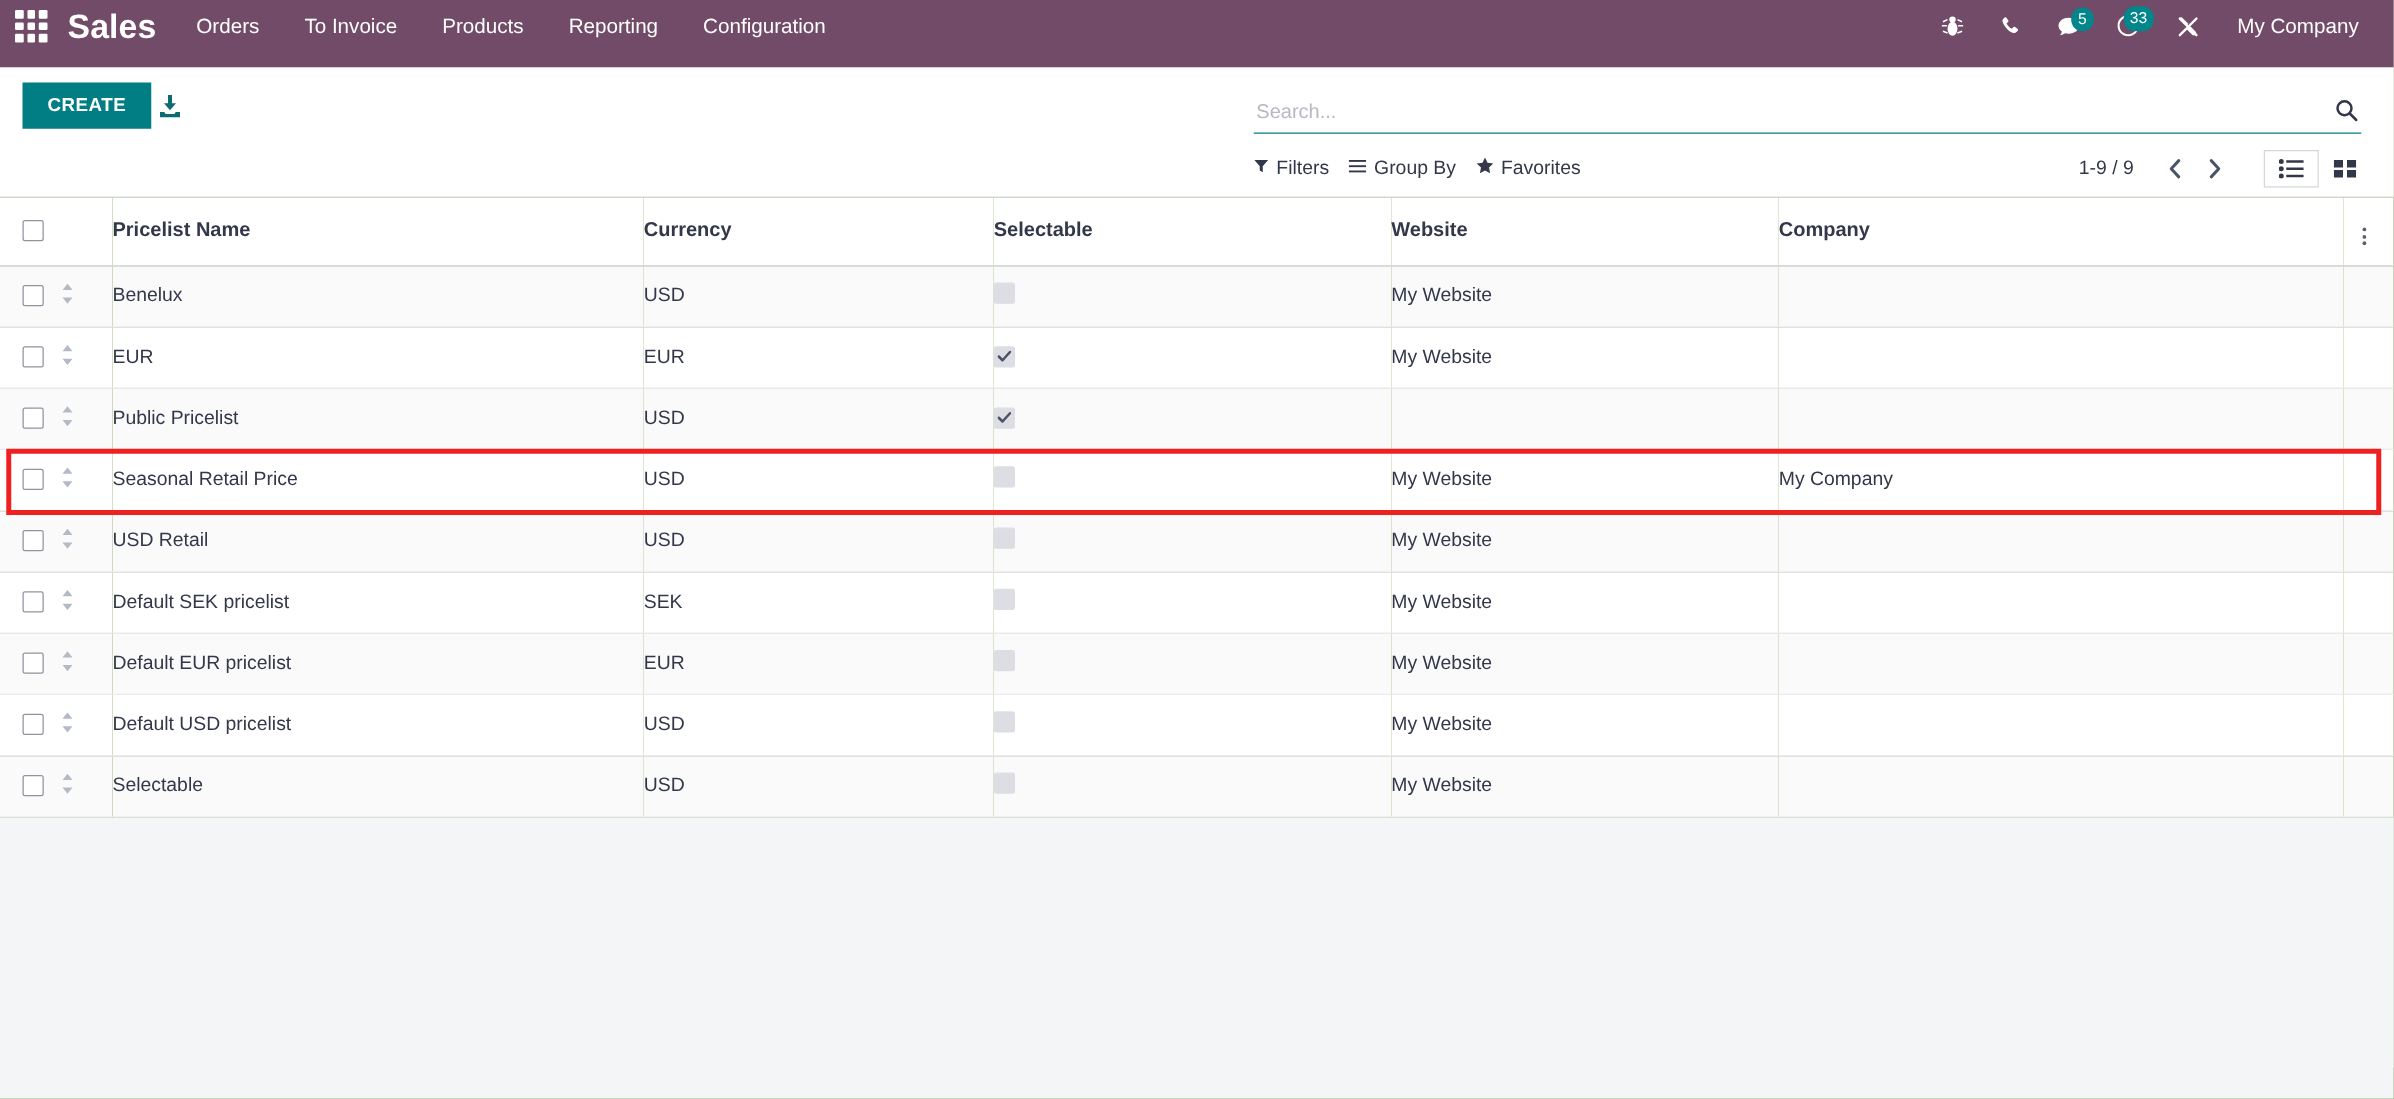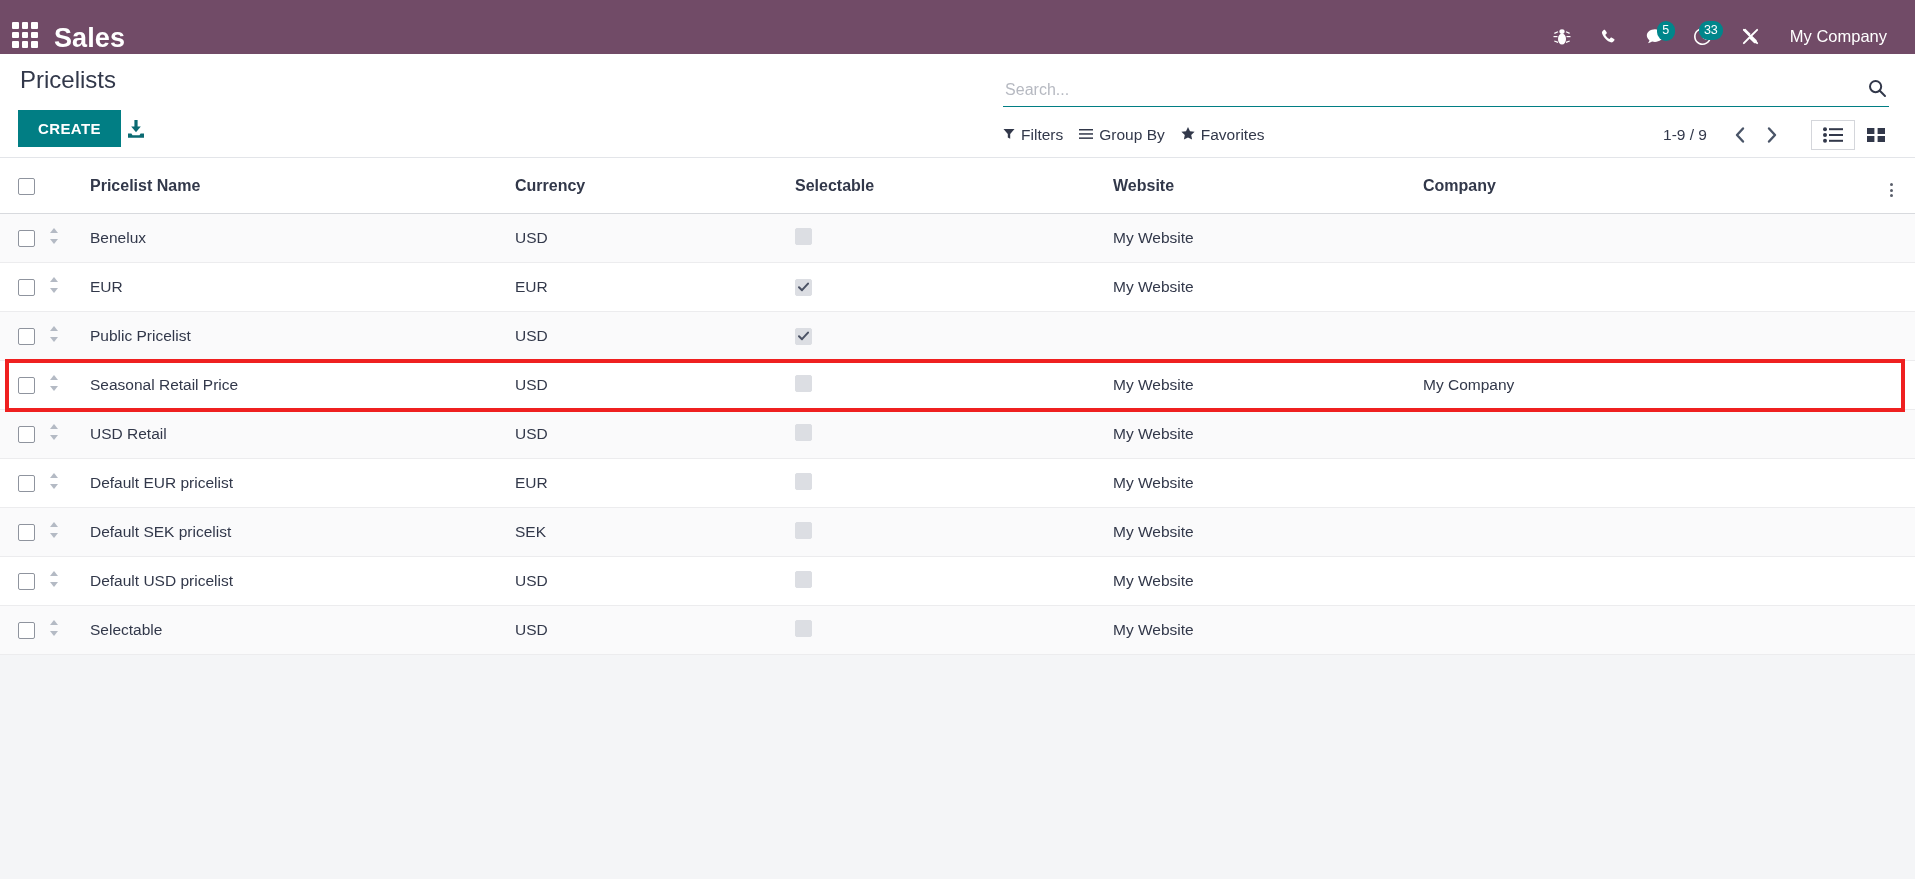--- a/index.html
+++ b/index.html
@@ -7,22 +7,22 @@
   body {
     width:1915px; height:879px;
     font-family:"Liberation Sans", sans-serif;
     background:#f4f5f7;
     color:#32384a;
     overflow:hidden;
   }
 
   
   .navbar{
-    height:54px; background:#714B67; display:flex; align-items:flex-end;
-    padding:0 12px 0 6px; color:#fff; position:relative;
+    height:54px; background:#714B67; display:flex; align-items:center;
+    padding:0 12px 12px 6px; color:#fff; position:relative;
   }
   .apps-grid{ width:38px;height:38px;display:grid;grid-template-columns:repeat(3,1fr);
     grid-template-rows:repeat(3,1fr); gap:3px; padding:6px; cursor:pointer;}
   .apps-grid i{ background:#fff; display:block; border-radius:1px;}
   .brand{ font-size:27px; font-weight:bold; margin:0 14px 0 10px; letter-spacing:.1px; cursor:pointer;}
   .menu{ display:flex; align-items:center; gap:0; }
   .menu a{ color:#fff; text-decoration:none; font-size:16.5px; padding:8px 18px; white-space:nowrap; cursor:pointer;}
   .nav-right{ margin-left:auto; display:flex; align-items:center; gap:0; }
   .sysicon{ position:relative; padding:6px 14px; display:flex; align-items:center; cursor:pointer; }
   .sysicon svg{ display:block; }
@@ -132,20 +132,27 @@
       <i></i>
       <i></i>
       <i></i>
       <i></i>
       <i></i>
       <i></i>
       <i></i>
       <i></i>
   </div>
   <div class="brand">Sales</div>
+  <nav class="menu">
+    <a>Orders</a>
+    <a>To Invoice</a>
+    <a>Products</a>
+    <a>Reporting</a>
+    <a>Configuration</a>
+  </nav>
 
   <div class="nav-right">
     <div class="sysicon">
       <svg width="18" height="20" viewBox="0 0 18 20">
           <g fill="#fff">
         <ellipse cx="9" cy="12" rx="4" ry="5.6"></ellipse>
             <ellipse cx="9" cy="4.6" rx="2.6" ry="2.4"></ellipse>
         <rect x="8.6" y="7" width=".9" height="10"></rect>
         <rect x="0.5" y="9" width="4" height="1.2"></rect>
             <rect x="13.5" y="9" width="4" height="1.2"></rect>
@@ -197,21 +204,20 @@
     </div>
 
     <div class="company-name">My Company</div>
 
   </div>
 </div>
 
 <div class="cp">
   <div class="cp-inner">
     <div class="cp-left">
-      <div class="title">Pricelists</div>
       <div class="btn-row">
         <button class="btn-create">CREATE</button>
         <button class="icon-btn">
           <svg width="22" height="22" viewBox="0 0 22 22">
               <g fill="#0b6a72">
             <rect x="9.4" y="2" width="3.2" height="8"></rect>
             <path d="M11 14.2L6.2 8.6h9.6z"></path>
             <path d="M3 15.4h16v4.4H3z" opacity=".001"></path>
             <path d="M3 15.6h3.4l1.1 1.6h7l1.1-1.6H19v4.2H3z"></path>
           </g>
@@ -413,37 +419,37 @@
           <td class="c-opt"></td>
         </tr>
         <tr>
           <td class="c-check"><span class="rowbox"></span></td>
           <td class="c-handle"><span class="handle"><svg width="12" height="18" viewBox="0 0 12 18">
                 <g fill="#b4bac4">
                   <path d="M6 1l4 5H2z"></path>
                   <path d="M6 17l4-5H2z"></path>
                 </g>
               </svg></span></td>
+          <td class="c-name">Default SEK pricelist</td>
+          <td class="c-cur">SEK</td>
+          <td class="c-sel"><span class="selbox"></span></td>
+          <td class="c-web">My Website</td>
+          <td class="c-comp"></td>
+          <td class="c-opt"></td>
+        </tr>
+        <tr>
+          <td class="c-check"><span class="rowbox"></span></td>
+          <td class="c-handle"><span class="handle"><svg width="12" height="18" viewBox="0 0 12 18">
+                <g fill="#b4bac4">
+                  <path d="M6 1l4 5H2z"></path>
+                  <path d="M6 17l4-5H2z"></path>
+                </g>
+              </svg></span></td>
           <td class="c-name">Default EUR pricelist</td>
           <td class="c-cur">EUR</td>
-          <td class="c-sel"><span class="selbox"></span></td>
-          <td class="c-web">My Website</td>
-          <td class="c-comp"></td>
-          <td class="c-opt"></td>
-        </tr>
-        <tr>
-          <td class="c-check"><span class="rowbox"></span></td>
-          <td class="c-handle"><span class="handle"><svg width="12" height="18" viewBox="0 0 12 18">
-                <g fill="#b4bac4">
-                  <path d="M6 1l4 5H2z"></path>
-                  <path d="M6 17l4-5H2z"></path>
-                </g>
-              </svg></span></td>
-          <td class="c-name">Default SEK pricelist</td>
-          <td class="c-cur">SEK</td>
           <td class="c-sel"><span class="selbox"></span></td>
           <td class="c-web">My Website</td>
           <td class="c-comp"></td>
           <td class="c-opt"></td>
         </tr>
         <tr>
           <td class="c-check"><span class="rowbox"></span></td>
           <td class="c-handle"><span class="handle"><svg width="12" height="18" viewBox="0 0 12 18">
                 <g fill="#b4bac4">
                   <path d="M6 1l4 5H2z"></path>

